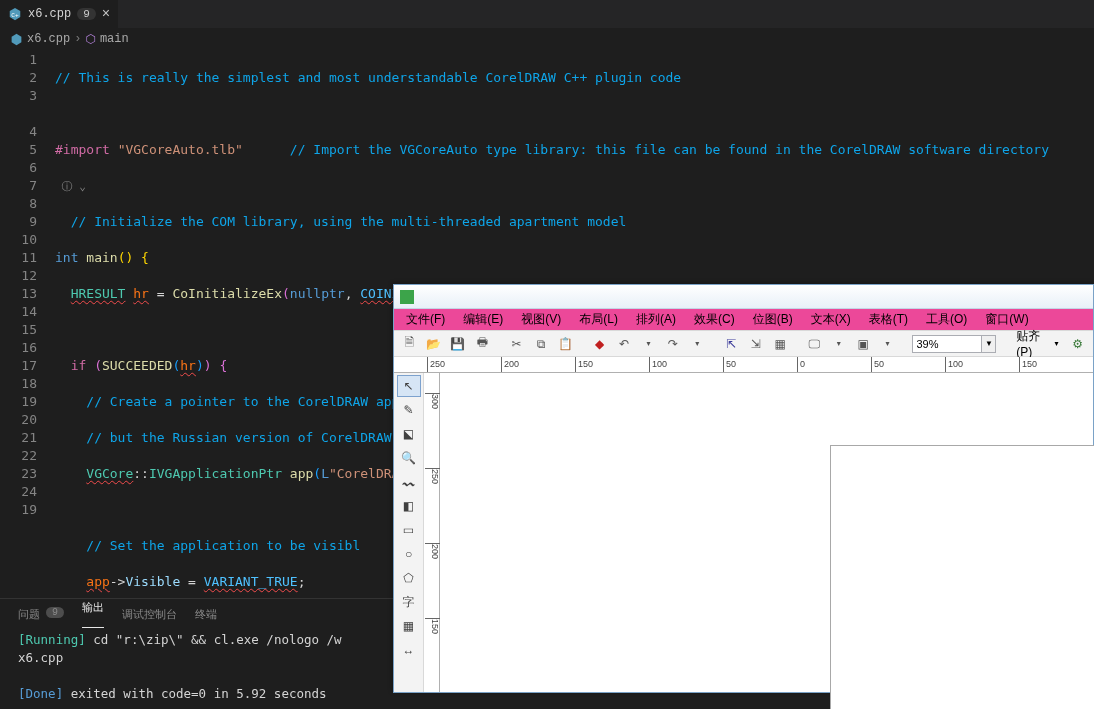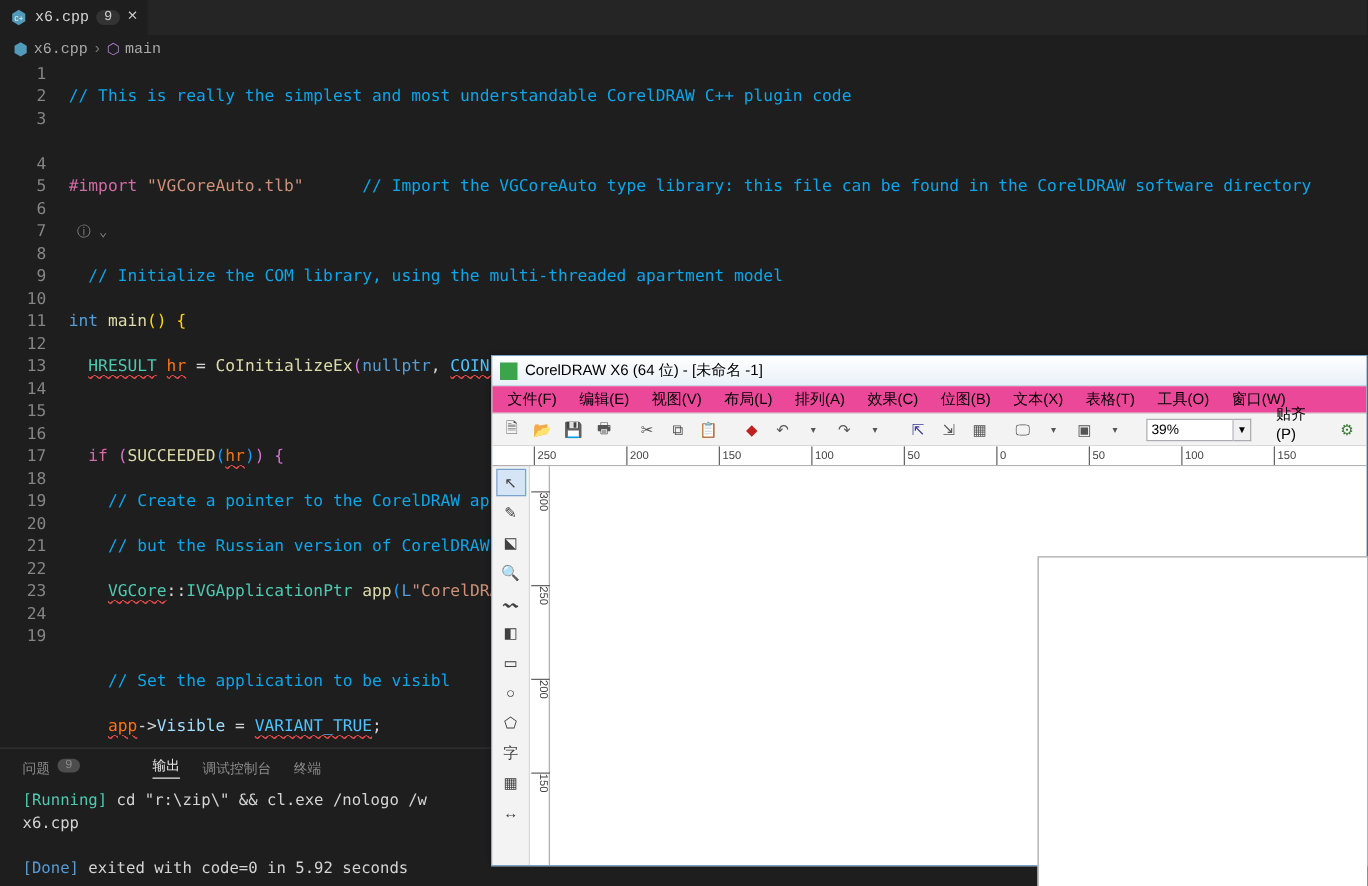--- a/index.html
+++ b/index.html
@@ -102,21 +102,21 @@
 .panel-tabs {
   height: 30px;
   display: flex;
   align-items: center;
   gap: 18px;
   padding-left: 18px;
   font-size: 11px;
   color: #8a8a8a;
 }
 .panel-tab { display:flex; align-items:flex-start; gap:6px; cursor:pointer; }
-.panel-tab.active { color:#e7e7e7; border-bottom:1px solid #e7e7e7; padding-bottom:2px;margin-left:40px; }
+.panel-tab.active { color:#e7e7e7; border-bottom:1px solid #e7e7e7; padding-bottom:12px; }
 .panel-badge { background:#4d4d4d; border-radius:10px; padding:0 6px; font-size:10px; }
 .panel-body {
   padding: 2px 18px;
   font-size: 12.5px;
   font-family: Consolas, monospace;
   line-height: 18px;
 }
 .t-running { color:#4ec9b0; }
 .t-done    { color:#569cd6; }
 .t-white   { color:#d4d4d4; }
@@ -167,21 +167,21 @@
 .tbtn { width:20px; height:20px; display:flex; align-items:center; justify-content:center; color:#555; cursor:pointer; }
 .tsep { width:4px; }
 .corel-zoom {
   display:flex; align-items:center;
 }
 .corel-zoom input {
   width:70px; height:18px; font-size:11px; padding:0 3px;
   border:1px solid #abadb3;
 }
 .corel-zoom .dd { width:14px; height:18px; border:1px solid #abadb3; border-left:0; background:#f0f0f0; display:flex;align-items:center;justify-content:center;font-size:8px; cursor:pointer; }
-.corel-snap { display:flex; align-items:center; gap:2px; padding:0 4px;flex-direction:column; }
+.corel-snap { display:flex; align-items:center; gap:2px; padding:0 4px; }
 
 .corel-rulerH {
   height:16px;
   background:#fff;
   border-bottom:1px solid #b0b0b0;
   display:flex;
   font-size:9px;
   color:#444;
   position:relative;
   padding-left:33px;
@@ -333,21 +333,20 @@
     <div><span class="t-running">[Running]</span><span class="t-white"> cd "r:\zip\" &amp;&amp;  cl.exe /nologo /w </span></div>
     <div><span class="t-white">x6.cpp</span></div>
     <div>&nbsp;</div>
     <div><span class="t-done">[Done]</span><span class="t-white"> exited with code=0 in 5.92 seconds</span></div>
   </div>
 </div>
 
 <div class="corel">
   <div class="corel-title">
     <span class="corel-logo"></span>
-    <span>CorelDRAW X6 (64 位) - [未命名 -1]</span>
   </div>
   <div class="corel-menu">
     <span>文件(F)</span>
     <span>编辑(E)</span>
     <span>视图(V)</span>
     <span>布局(L)</span>
     <span>排列(A)</span>
     <span>效果(C)</span>
     <span>位图(B)</span>
     <span>文本(X)</span>

